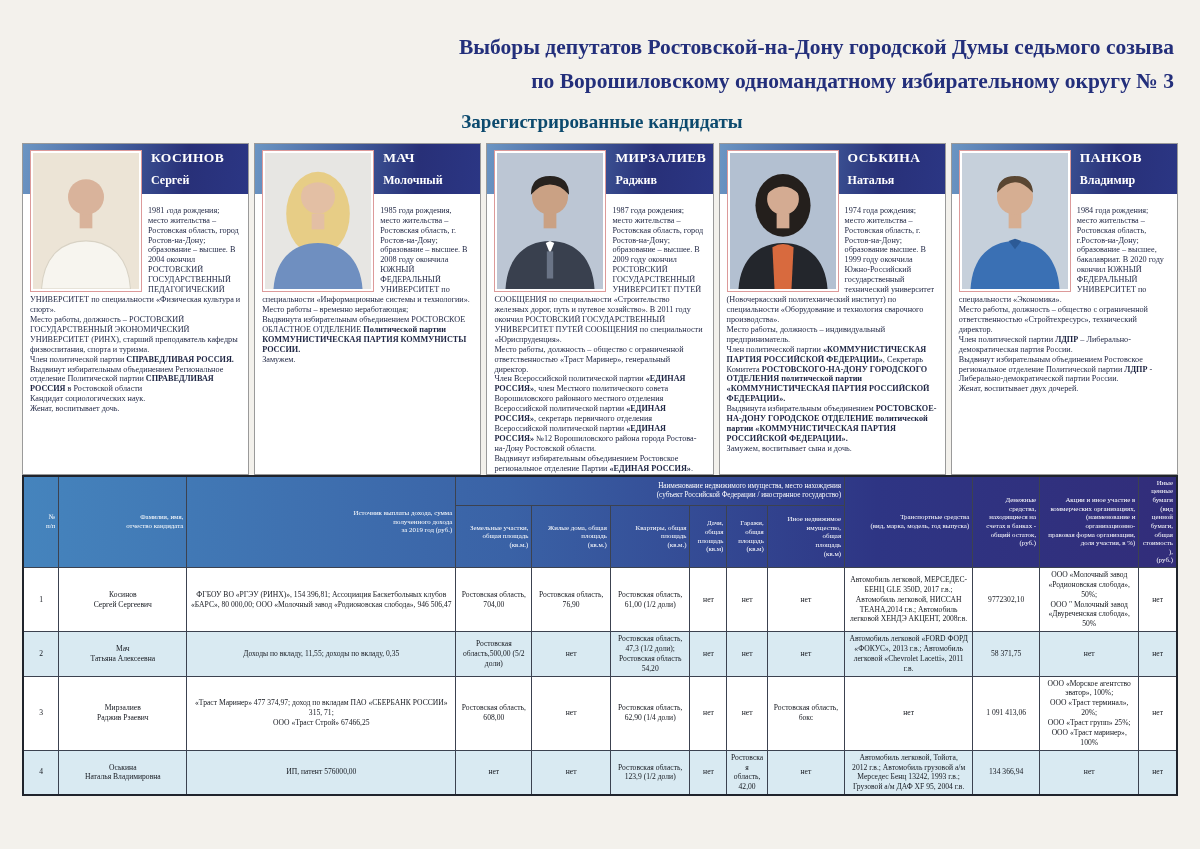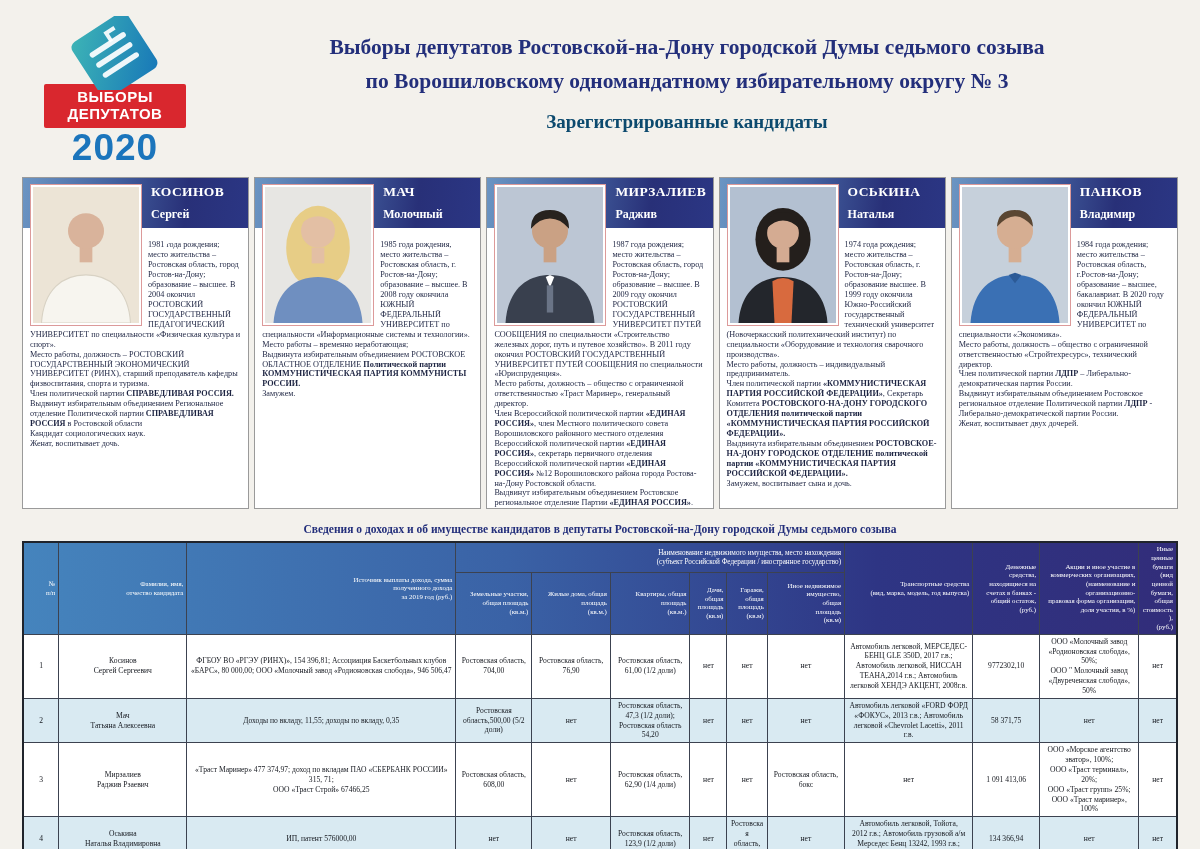--- a/index.html
+++ b/index.html
@@ -18,21 +18,21 @@
     background:#d9272e;color:#fff;border-radius:2px;
     font-family:"Liberation Sans","DejaVu Sans",sans-serif;
     font-weight:bold;font-size:15px;line-height:1.12;
     padding:5px 4px;margin:-6px 14px 0 14px;letter-spacing:.5px;
   }
   .logo-year{
     color:#1b75bc;font-family:"Liberation Sans","DejaVu Sans",sans-serif;
     font-weight:bold;font-size:37px;line-height:1.05;letter-spacing:1px;margin-top:1px;
   }
   .titles{flex:1;text-align:center;color:#232f7b;padding-top:14px;}
-  .t1{font-size:21.5px;font-weight:bold;line-height:1.6;}
+  .t1{font-size:21.5px;font-weight:bold;line-height:1.6;text-align:right;}
   .sub{color:#0c4a6e;font-size:19px;font-weight:bold;margin-top:12px;}
 
   
   .cards{display:flex;gap:5px;margin:6px 22px 0 22px;}
   .card{
     position:relative;flex:1 1 0;height:330px;background:#fff;
     border:1px solid #9a9a9a;overflow:hidden;
   }
   .band{
     position:absolute;top:0;left:0;right:0;height:50px;
@@ -66,39 +66,20 @@
   .tbl thead tr.grp th.gcell{font-size:7.2px;}
   .tbl tbody td{font-size:7.6px;line-height:1.3;color:#15181f;background:#fff;}
   .tbl tbody tr.alt td{background:#d9eaf2;}
 </style>
 </head>
 <body>
 
 <div class="poster">
 
   <div class="hdr">
-    <div class="logo">
-      <svg width="118" height="74" viewBox="0 0 118 74">
-        <defs>
-          <linearGradient id="lg" x1="0" y1="0" x2="1" y2="1">
-            <stop offset="0" stop-color="#3db4b6"></stop>
-            <stop offset="1" stop-color="#1878b8"></stop>
-          </linearGradient>
-        </defs>
-        <g transform="rotate(-33 59 40)">
-          <rect x="26" y="6" width="66" height="66" rx="7" fill="url(#lg)"></rect>
-          <rect x="38" y="24" width="42" height="5.5" rx="2.7" fill="#ffffff" opacity=".92"></rect>
-          <rect x="38" y="36" width="42" height="5.5" rx="2.7" fill="#ffffff" opacity=".92"></rect>
-          <rect x="38" y="48" width="42" height="5.5" rx="2.7" fill="#ffffff" opacity=".92"></rect>
-          <path d="M62,14 l12,0 0,4 -8,0 0,8 -4,0 z" fill="#ffffff" opacity=".92"></path>
-        </g>
-      </svg>
-      <div class="logo-box"><span>ВЫБОРЫ</span><br><span>ДЕПУТАТОВ</span></div>
-      <div class="logo-year">2020</div>
-    </div>
     <div class="titles">
       <div class="t1">
         <span>Выборы депутатов Ростовской-на-Дону городской Думы седьмого созыва</span><br>
         <span>по Ворошиловскому одномандатному избирательному округу № 3</span>
       </div>
       <div class="sub">Зарегистрированные кандидаты</div>
     </div>
   </div>
 
   <div class="cards">
@@ -208,21 +189,20 @@
             <path d="M8,130 C10,98 28,84 50,84 C72,84 90,98 92,130 Z" fill="#3a70b4"></path>
             <path d="M44,84 L50,92 L56,84 L50,82 Z" fill="#2c5a96"></path>
           </svg>
         </div>
         <span>1984 года рождения; место жительства – Ростовская область, г.Ростов-на-Дону; образование – высшее, бакалавриат. В 2020 году окончил ЮЖНЫЙ ФЕДЕРАЛЬНЫЙ УНИВЕРСИТЕТ по специальности «Экономика».<br>Место работы, должность – общество с ограниченной ответственностью «Стройтехресурс», технический директор.<br>Член политической партии <b>ЛДПР</b> – Либерально-демократическая партия России.<br>Выдвинут избирательным объединением Ростовское региональное отделение Политической партии <b>ЛДПР</b> - Либерально-демократической партии России.<br>Женат, воспитывает двух дочерей.</span>
       </div>
     </div>
 
   </div>
 
-  <div class="tblttl">Сведения о доходах и об имуществе кандидатов в депутаты Ростовской-на-Дону городской Думы седьмого созыва</div>
 
   <div class="twrap">
     <table class="tbl">
       <colgroup>
         <col style="width:3.1%">
           <col style="width:11.1%">
           <col style="width:23.3%">
         <col style="width:6.6%">
           <col style="width:6.8%">
           <col style="width:6.9%">

